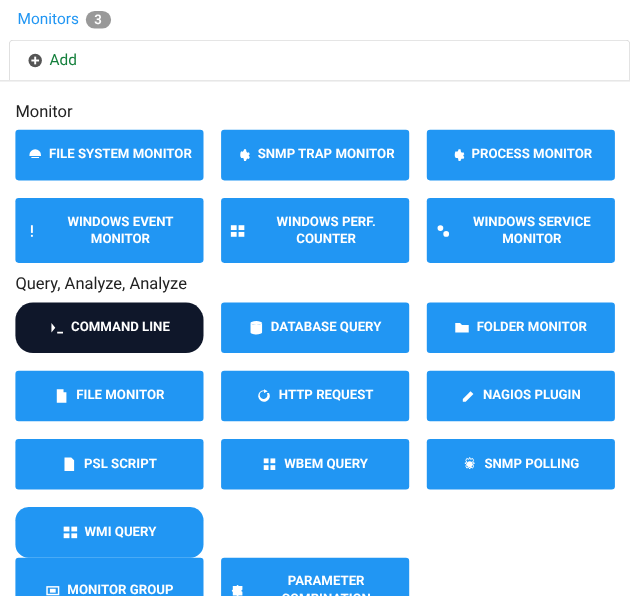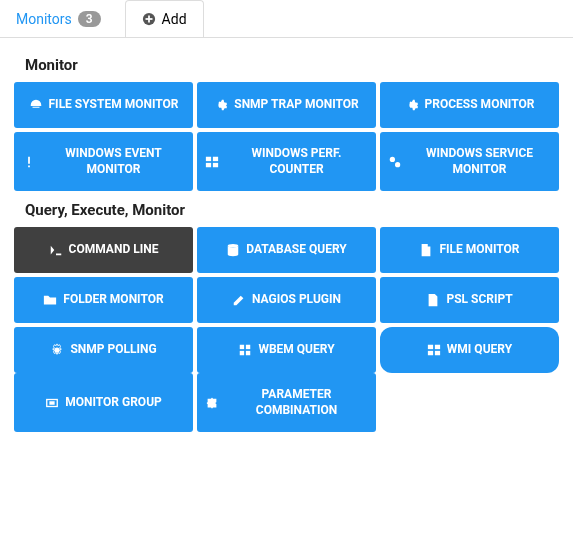--- a/index.html
+++ b/index.html
@@ -1,26 +1,26 @@
 <!DOCTYPE html>
 <html><head>
 <meta charset="utf-8">
 <style>
 * { box-sizing: border-box; margin: 0; padding: 0; }
 body { font-family: -apple-system, BlinkMacSystemFont, "Segoe UI", Roboto, sans-serif; background: #fff; width: 573px; padding: 0; }
-.tabs { display: flex; border-bottom: 1px solid #ddd; }
+.tabs { display: flex; border-bottom: 1px solid #ddd; flex-direction: column; }
 .tab { padding: 10px 16px; display: flex; align-items: center; gap: 6px; font-size: 14px; cursor: pointer; }
 .tab.active { color: #2196f3; }
-.tab.inactive { color: #000000; border: 1px solid #ddd; border-bottom: none; border-radius: 4px 4px 0 0; margin-left: 8px; }
+.tab.inactive { color: #15803d; border: 1px solid #ddd; border-bottom: none; border-radius: 4px 4px 0 0; margin-left: 8px; }
 .badge { background: #999; color: #fff; border-radius: 10px; padding: 1px 8px; font-size: 12px; font-weight: 600; }
 .content { padding: 8px 14px; }
-.section-title { font-weight: 700; font-size: 15px; margin: 10px 0 8px 11px; color: #222; }
-.grid { display: grid; grid-template-columns: repeat(3, 1fr); gap: 4px; }
+.section-title { font-weight: 400; font-size: 15px; margin: 10px 0 8px 0; color: #222; }
+.grid { display: grid; grid-template-columns: repeat(3, 1fr); gap: 16px; }
 .tile { background: #2196f3; color: #fff; font-weight: 700; font-size: 12px; text-align: center; padding: 14px 8px; border-radius: 3px; display: flex; align-items: center; justify-content: center; gap: 6px; min-height: 46px; line-height: 1.3; cursor: pointer; }
-.tile.dark { background: #404040; }
+.tile.dark { background: #0f172a; border-radius: 16px; }
 .tile-text { text-transform: uppercase; }
 .icon { display: inline-flex; align-items: center; justify-content: center; width: 14px; height: 14px; flex-shrink: 0; }
 svg { width: 14px; height: 14px; fill: currentColor; }
 .single-col { grid-column: span 1; border-radius: 12px; }
 </style>
 </head>
 <body>
 
 <div class="tabs">
   <div class="tab active">
@@ -91,21 +91,21 @@
       <span class="icon">
           <svg viewBox="0 0 16 16">
             <circle cx="5" cy="5" r="3"></circle>
             <circle cx="11" cy="11" r="3"></circle>
           </svg>
         </span>
       <span class="tile-text">WINDOWS SERVICE MONITOR</span>
     </div>
   </div>
 
-  <div class="section-title">Query, Execute, Monitor</div>
+  <div class="section-title">Query, Analyze, Analyze</div>
   <div class="grid">
     <div class="tile dark">
       <span class="icon">
           <svg viewBox="0 0 16 16">
             <path d="M2 3l4 5-4 5V3zm6 9h6v2H8z"></path>
           </svg>
         </span>
       <span class="tile-text">COMMAND LINE</span>
     </div>
     <div class="tile">
@@ -113,69 +113,77 @@
           <svg viewBox="0 0 16 16">
             <ellipse cx="8" cy="3" rx="6" ry="2"></ellipse>
             <path d="M2 3v10c0 1.1 2.7 2 6 2s6-.9 6-2V3c0 1.1-2.7 2-6 2s-6-.9-6-2z"></path>
           </svg>
         </span>
       <span class="tile-text">DATABASE QUERY</span>
     </div>
     <div class="tile">
       <span class="icon">
           <svg viewBox="0 0 16 16">
+            <path d="M1 3h5l2 2h7v8H1V3z"></path>
+          </svg>
+        </span>
+      <span class="tile-text">FOLDER MONITOR</span>
+    </div>
+    <div class="tile">
+      <span class="icon">
+          <svg viewBox="0 0 16 16">
             <path d="M3 1h7l3 3v11H3V1zm7 0v3h3"></path>
           </svg>
         </span>
       <span class="tile-text">FILE MONITOR</span>
     </div>
     <div class="tile">
       <span class="icon">
           <svg viewBox="0 0 16 16">
-            <path d="M1 3h5l2 2h7v8H1V3z"></path>
-          </svg>
-        </span>
-      <span class="tile-text">FOLDER MONITOR</span>
+            <path d="M8 2a6 6 0 105.2 3H11a4 4 0 11-3-2V5l4-2-4-2v1z"></path>
+          </svg>
+        </span>
+      <span class="tile-text">HTTP REQUEST</span>
     </div>
     <div class="tile">
       <span class="icon">
           <svg viewBox="0 0 16 16">
             <path d="M2 11l8-8 3 3-8 8H2v-3z"></path>
           </svg>
         </span>
       <span class="tile-text">NAGIOS PLUGIN</span>
     </div>
     <div class="tile">
       <span class="icon">
           <svg viewBox="0 0 16 16">
             <path d="M3 1h7l3 3v11H3V1z"></path>
           </svg>
         </span>
       <span class="tile-text">PSL SCRIPT</span>
-    </div>
-    <div class="tile">
-      <span class="icon">
-          <svg viewBox="0 0 16 16">
-            <circle cx="8" cy="8" r="3"></circle>
-            <path d="M8 1l1 2 2-1 1 2-1 2 2 1-2 1 1 2-1 2-2-1-1 2-1-2-2 1-1-2 1-2-2-1 2-1-1-2 1-2 2 1z" fill="none" stroke="currentColor"></path>
-          </svg>
-        </span>
-      <span class="tile-text">SNMP POLLING</span>
     </div>
     <div class="tile">
       <span class="icon">
           <svg viewBox="0 0 16 16">
             <rect x="2" y="2" width="5" height="5"></rect>
             <rect x="9" y="2" width="5" height="5"></rect>
             <rect x="2" y="9" width="5" height="5"></rect>
             <rect x="9" y="9" width="5" height="5"></rect>
           </svg>
         </span>
       <span class="tile-text">WBEM QUERY</span>
     </div>
+    <div class="tile">
+      <span class="icon">
+          <svg viewBox="0 0 16 16">
+            <circle cx="8" cy="8" r="3"></circle>
+            <path d="M8 1l1 2 2-1 1 2-1 2 2 1-2 1 1 2-1 2-2-1-1 2-1-2-2 1-1-2 1-2-2-1 2-1-1-2 1-2 2 1z" fill="none" stroke="currentColor"></path>
+          </svg>
+        </span>
+      <span class="tile-text">SNMP POLLING</span>
+    </div>
     <div class="tile single-col">
       <span class="icon">
           <svg viewBox="0 0 16 16">
             <rect x="1" y="2" width="6" height="5"></rect>
             <rect x="9" y="2" width="6" height="5"></rect>
             <rect x="1" y="9" width="6" height="5"></rect>
             <rect x="9" y="9" width="6" height="5"></rect>
           </svg>
         </span>
       <span class="tile-text">WMI QUERY</span>

